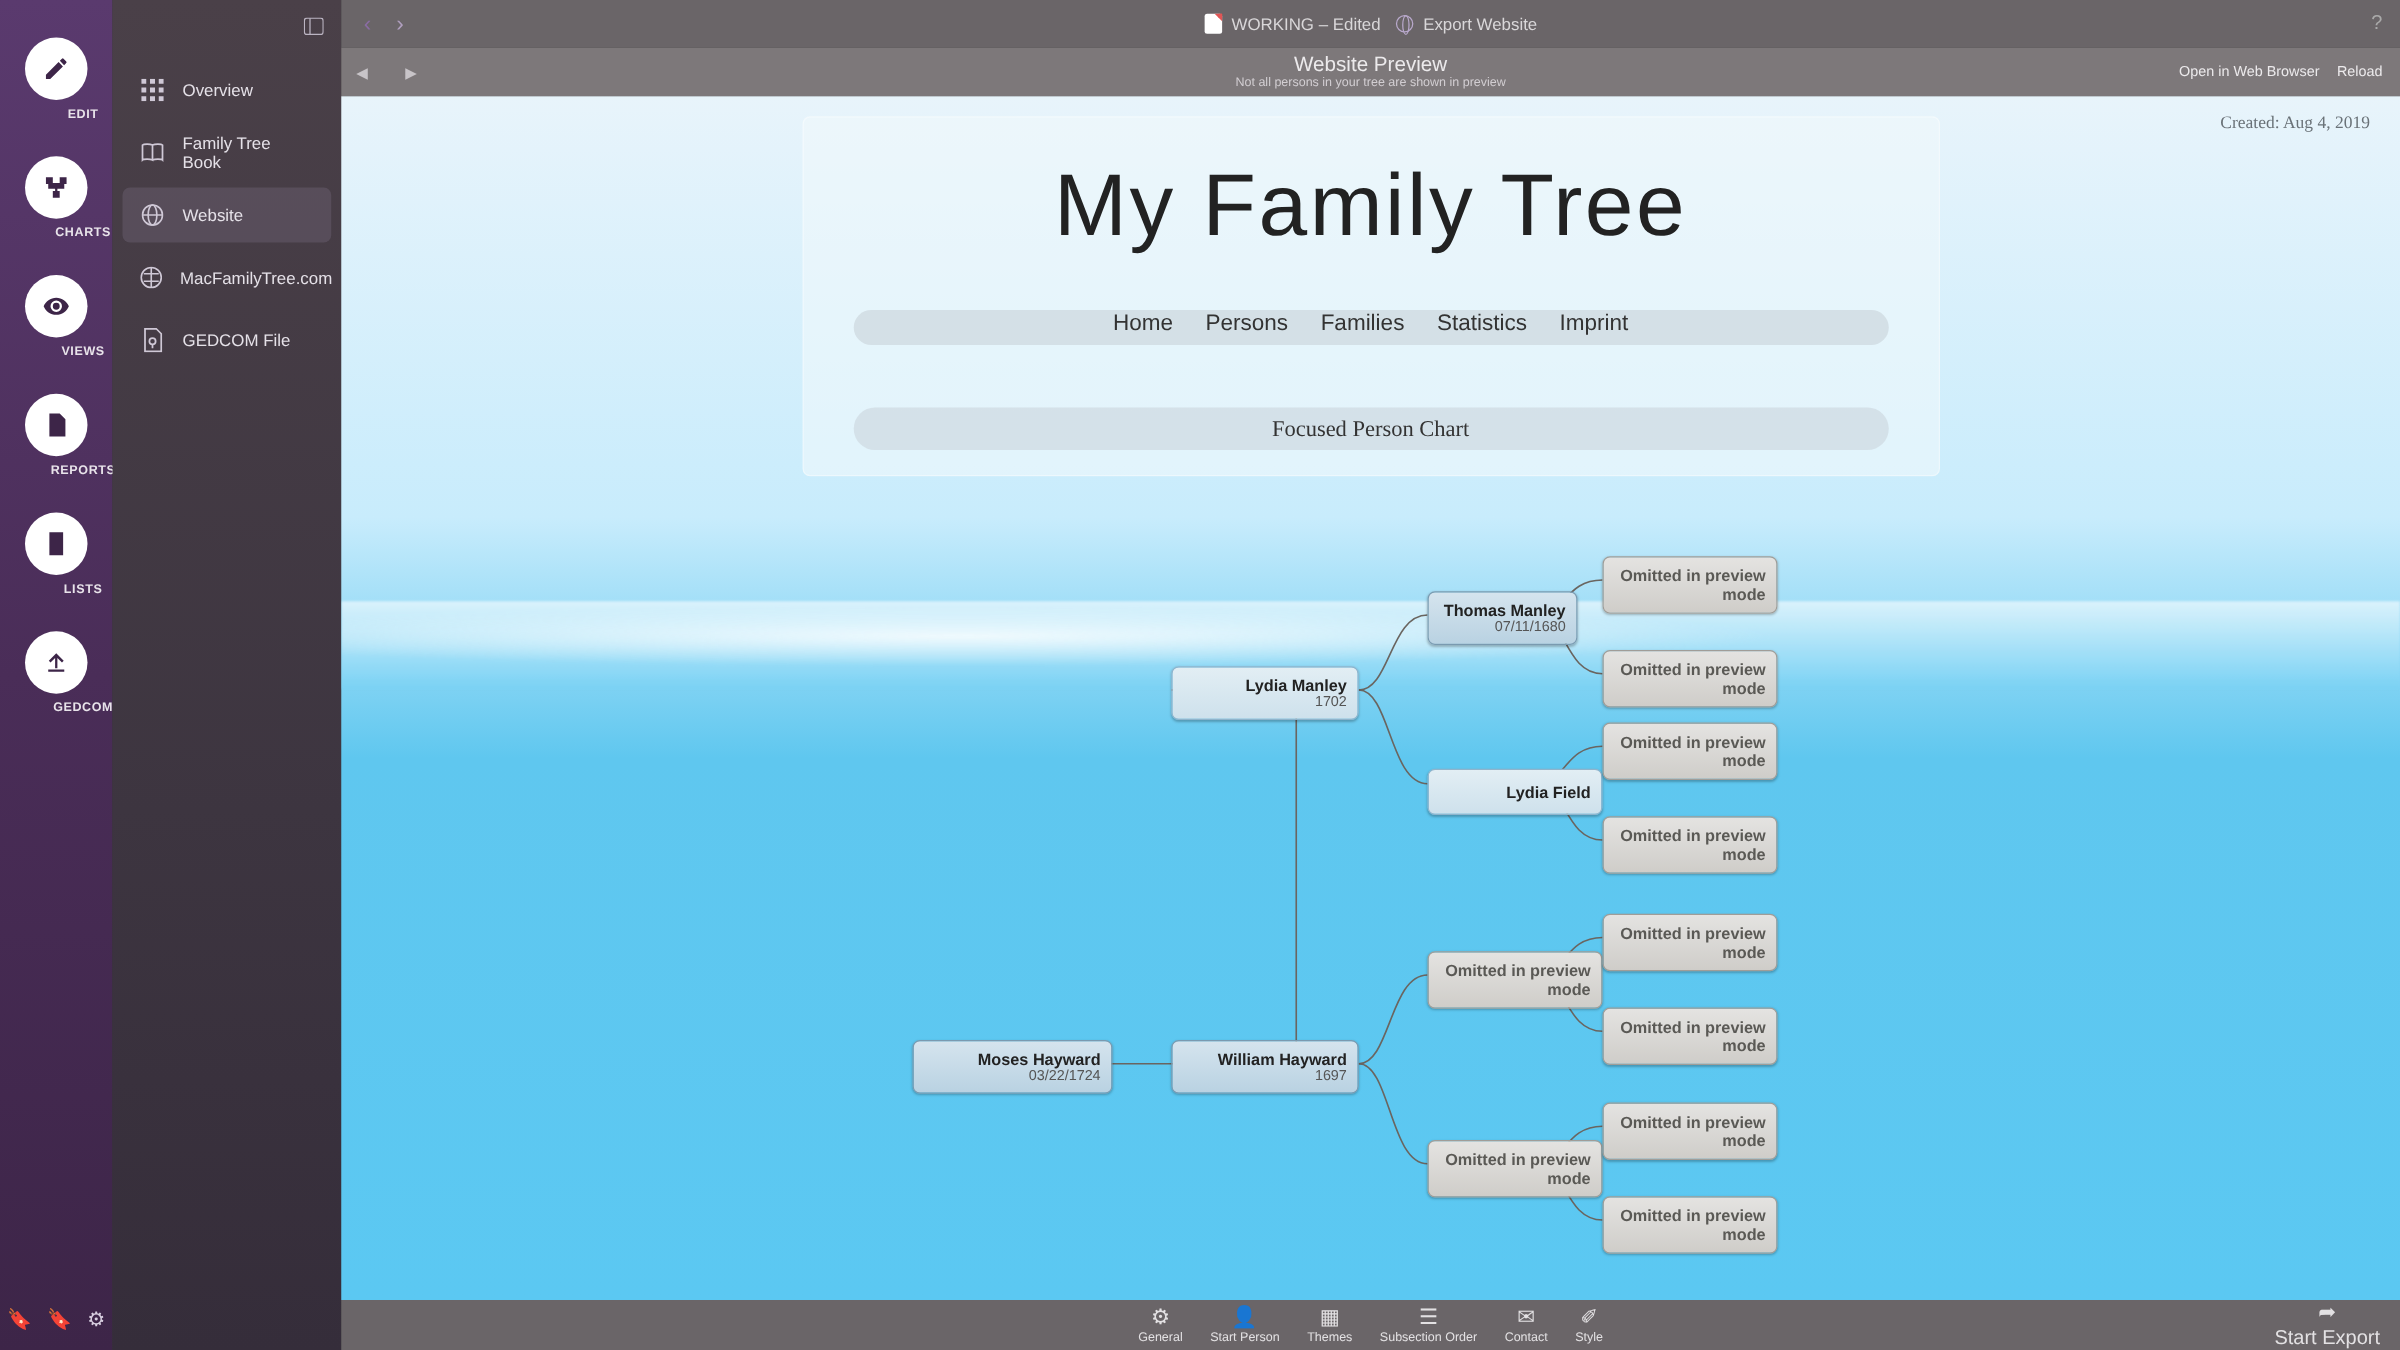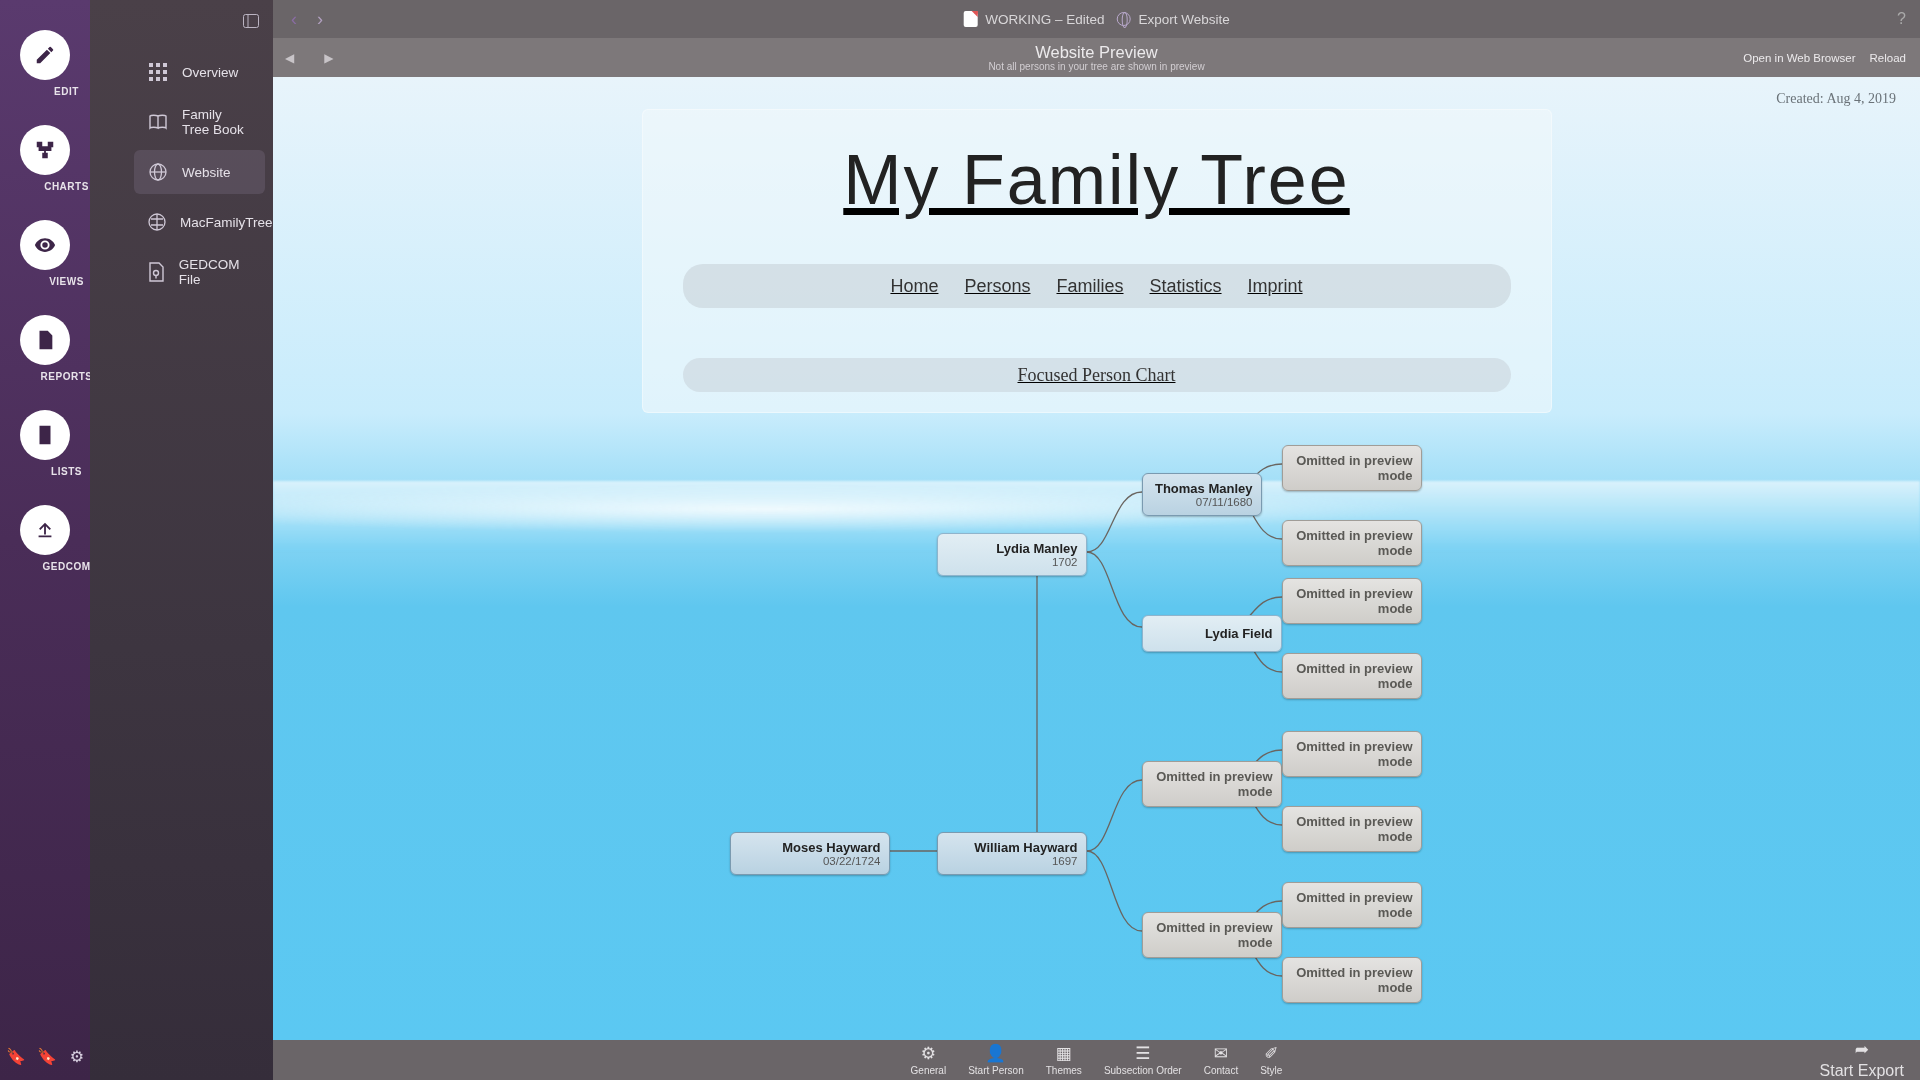--- a/index.html
+++ b/index.html
@@ -8,21 +8,21 @@
 
 .rail { position: absolute; left: 0; top: 0; width: 90px; height: 100%; background: linear-gradient(180deg, #5a3a6e 0%, #4a2d58 50%, #3d2548 100%); display: flex; flex-direction: column; align-items: center; padding-top: 16px; }
 .rail-item { display: flex; flex-direction: column; align-items: center; margin: 14px 0; cursor: pointer; position: relative; }
 .rail-circle { width: 50px; height: 50px; border-radius: 50%; background: #fff; display: flex; align-items: center; justify-content: center; color: #3d2548; }
 .rail-circle.active::after { content: ''; position: absolute; left: 82px; top: 18px; border: 8px solid transparent; border-right-color: #3d3540; }
 .rail-label { color: #e8e3ea; font-size: 10px; margin-top: 6px; font-weight: 600; letter-spacing: 0.5px; padding-left: 43px; }
 .rail-bottom { position: absolute; bottom: 14px; left: 0; width: 100%; display: flex; justify-content: center; gap: 12px; color: #d8cfe0; }
 .rail-bottom span { cursor: pointer; }
 
 
-.sidebar { position: absolute; left: 90px; top: 0; width: 183px; height: 100%; background: linear-gradient(180deg, #4a4048 0%, #3d3540 60%, #352d3a 100%); padding-top: 44px; padding-left: 36px; }
+.sidebar { position: absolute; left: 90px; top: 0; width: 183px; height: 100%; background: linear-gradient(180deg, #4a4048 0%, #3d3540 60%, #352d3a 100%); padding-top: 44px; }
 .sb-item { display: flex; align-items: center; gap: 14px; height: 44px; padding: 0 14px; margin: 6px 8px; border-radius: 6px; color: #e5e1e8; font-size: 13.5px; cursor: pointer; }
 .sb-item.active { background: rgba(120,110,128,0.35); }
 .sb-icon { width: 20px; height: 20px; display: flex; align-items: center; justify-content: center; color: #cfc8d6; }
 .sb-toggle { position: absolute; top: 14px; right: 14px; color: #bbb4c2; cursor: pointer; }
 
 
 .topbar { position: absolute; left: 273px; top: 0; right: 0; height: 38px; background: #6a6568; display: flex; align-items: center; color: #d9d7d9; }
 .navbtn { width: 26px; text-align: center; font-size: 18px; cursor: pointer; color: #b09fbf; }
 .navbtn.prev { color: #8a6ca4; margin-left: 8px; }
 .top-mid { position: absolute; left: 50%; transform: translateX(-50%); display: flex; align-items: center; gap: 12px; font-size: 13.5px; }
@@ -47,23 +47,23 @@
 .bottombar { position: absolute; left: 273px; bottom: 0; right: 0; height: 40px; background: #6a6568; display: flex; align-items: center; justify-content: center; gap: 22px; color: #e3e1e3; }
 .bb-item { display: flex; flex-direction: column; align-items: center; gap: 3px; cursor: pointer; }
 .bb-item .lbl { font-size: 10px; }
 .bb-icon { height: 18px; display: flex; align-items: center; font-size: 17px; }
 .start-export { position: absolute; right: 16px; display: flex; flex-direction: column; align-items: center; gap: 3px; cursor: pointer; }
 
 
 .content { position: absolute; left: 273px; top: 77px; right: 0; bottom: 40px; background: linear-gradient(180deg, #e8f4fb 0%, #c8ecfc 35%, #5fc7ef 55%, #5bc8f2 100%); overflow: hidden; }
 .water-band { position: absolute; top: 42%; left: 0; right: 0; height: 70px; background: radial-gradient(ellipse at 30% 40%, rgba(255,255,255,0.8), transparent 40%), linear-gradient(180deg, rgba(255,255,255,0.6), rgba(120,210,245,0.6)); filter: blur(1px); }
 .created { position: absolute; top: 14px; right: 24px; font-family: Georgia, serif; font-size: 14px; color: #6a7278; }
-.card { position: absolute; top: 32px; left: 50%; transform: translateX(-50%); width: 910px; background: rgba(240,248,252,0.6); border-radius: 6px; border: 1px solid rgba(255,255,255,0.4); padding: 30px 40px 20px; text-decoration: underline; }
+.card { position: absolute; top: 16px; left: 50%; transform: translateX(-50%); width: 910px; background: rgba(240,248,252,0.6); border-radius: 6px; border: 1px solid rgba(255,255,255,0.4); padding: 30px 40px 20px; }
 .card h1 { font-family: "Century Gothic", "Futura", sans-serif; font-weight: 200; font-size: 70px; text-align: center; color: #222; letter-spacing: 2px; }
-.sitenav { margin: 44px auto 12px; background: rgba(200,210,216,0.6); border-radius: 20px; max-width: 860px; height: 44px; display: flex; align-items: center; justify-content: center; gap: 26px; font-family: Georgia, serif; font-size: 18px; color: #333; }
+.sitenav { margin: 44px auto 12px; background: rgba(200,210,216,0.6); border-radius: 20px; max-width: 860px; height: 28px; display: flex; justify-content: center; gap: 26px; font-family: Georgia, serif; font-size: 18px; color: #333; }
 .sitenav span { cursor: pointer; }
 .section-title { margin: 50px auto 0; background: rgba(200,210,216,0.55); border-radius: 20px; max-width: 860px; height: 34px; display: flex; align-items: center; justify-content: center; font-family: Georgia, serif; font-size: 18px; color: #333; }
 
 
 .tree { position: absolute; top: 340px; left: 50%; transform: translateX(-50%); width: 910px; height: 630px; }
 .node { position: absolute; border: 1px solid #88a; border-radius: 6px; text-align: right; padding: 7px 8px; font-size: 13px; color: #222; box-shadow: 0 1px 2px rgba(0,0,0,0.25); }
 .node .name { font-weight: 700; }
 .node .sub { font-size: 11.5px; color: #555; }
 .node.blue { background: linear-gradient(#d5e4ee,#b9d2e2); border-color: #7a9ab0; }
 .node.lblue { background: linear-gradient(#e2eef4,#cee1ec); border-color: #8fb4cc; }

